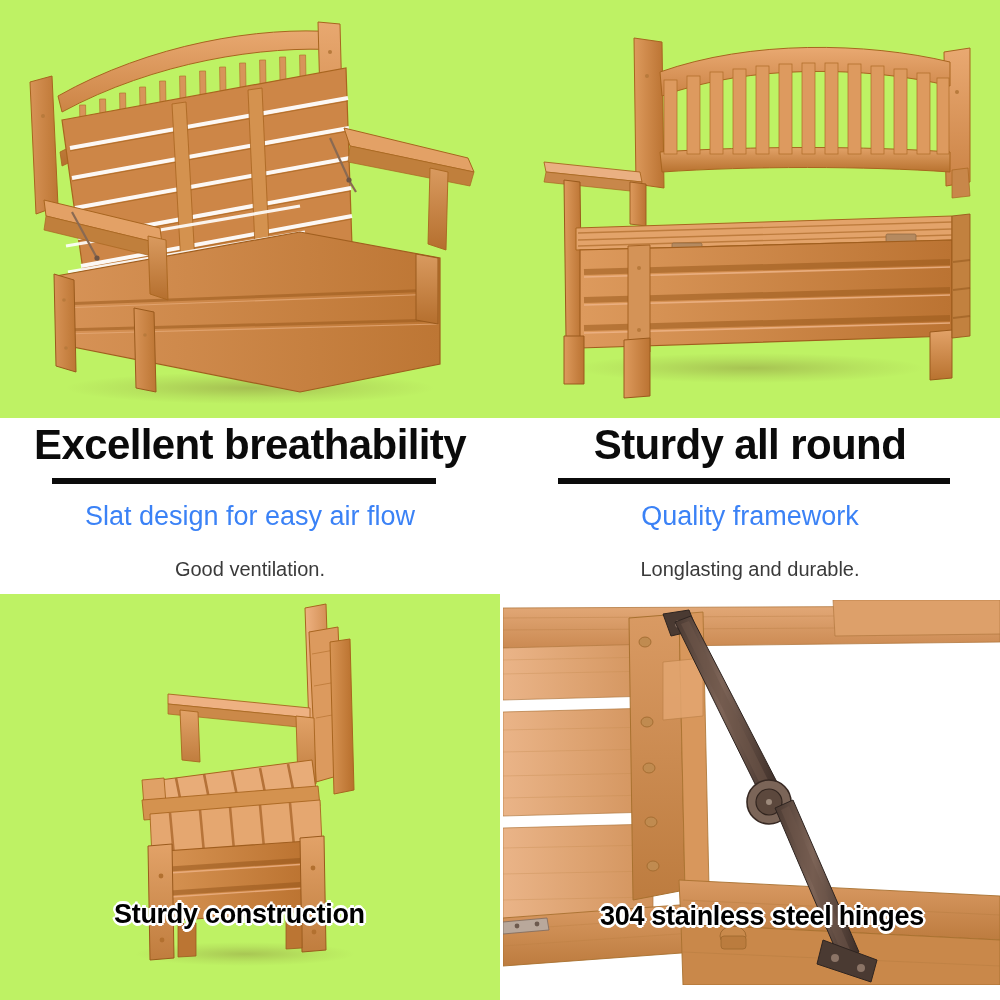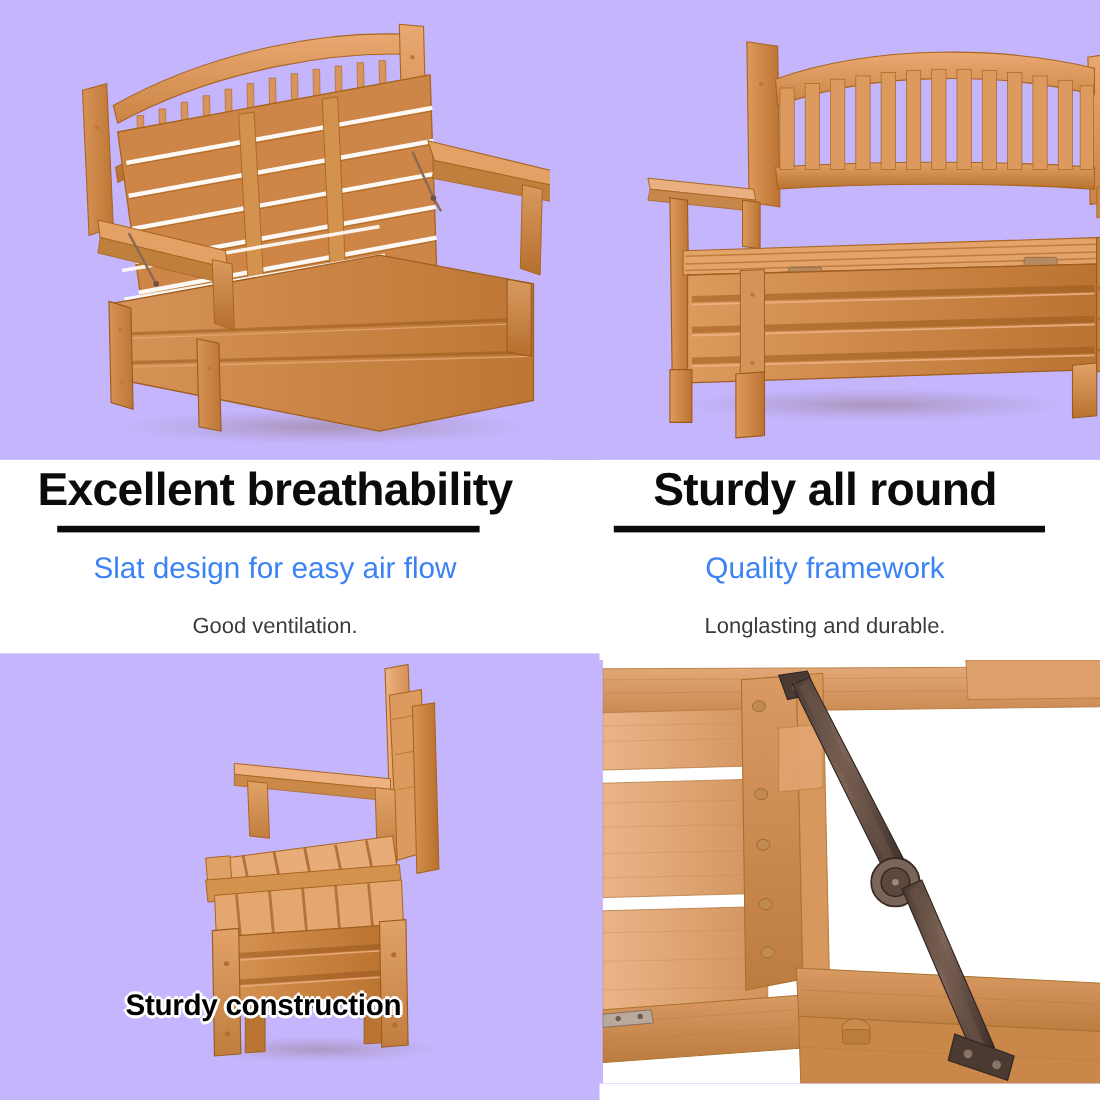--- a/index.html
+++ b/index.html
@@ -6,21 +6,21 @@
   body{
     width:1000px;height:1000px;
     background:#ffffff;
     font-family:"Liberation Sans", sans-serif;
     overflow:hidden;
     position:relative;
   }
   .page{position:relative;width:1000px;height:1000px;background:#fff;}
 
   
-  .photo{position:absolute;overflow:hidden;background:#c4b5fd;padding-left:45px;}
+  .photo{position:absolute;overflow:hidden;background:#bef264;}
 
   
   .textband{position:absolute;left:0;top:418px;width:1000px;height:176px;padding-left:23px;}
   .tcol{position:absolute;top:0;width:500px;height:176px;text-align:center;}
   .tcol.left{left:0;}
   .tcol.right{left:500px;}
   .headline{
     font-size:42px;font-weight:700;color:#0b0b0b;letter-spacing:-0.6px;
     line-height:46px;margin:0;padding-top:4px;white-space:nowrap;
   }
@@ -474,15 +474,16 @@
       <path d="M278,210 L286,206 L348,352 L340,356 Z" fill="#6e5649" opacity="0.5"></path>
 
       <path d="M320,340 L374,360 L368,382 L314,364 Z" fill="#4a3a32" stroke="#2e2420" stroke-width="1"></path>
       <circle cx="332" cy="358" r="4" fill="#8b7466"></circle>
       <circle cx="358" cy="368" r="4" fill="#8b7466"></circle>
 
       <path d="M0,322 L44,318 L46,330 L0,334 Z" fill="#b9a89b" stroke="#7d6a5e" stroke-width="0.8"></path>
       <circle cx="14" cy="326" r="2.4" fill="#6d5a4e"></circle>
       <circle cx="34" cy="324" r="2.4" fill="#6d5a4e"></circle>
     </svg>
+    <div class="caption" id="caption-hinges" style="left:97px;top:301px;">304 stainless steel hinges</div>
   </div>
 
 </div>
 
 </body></html>

